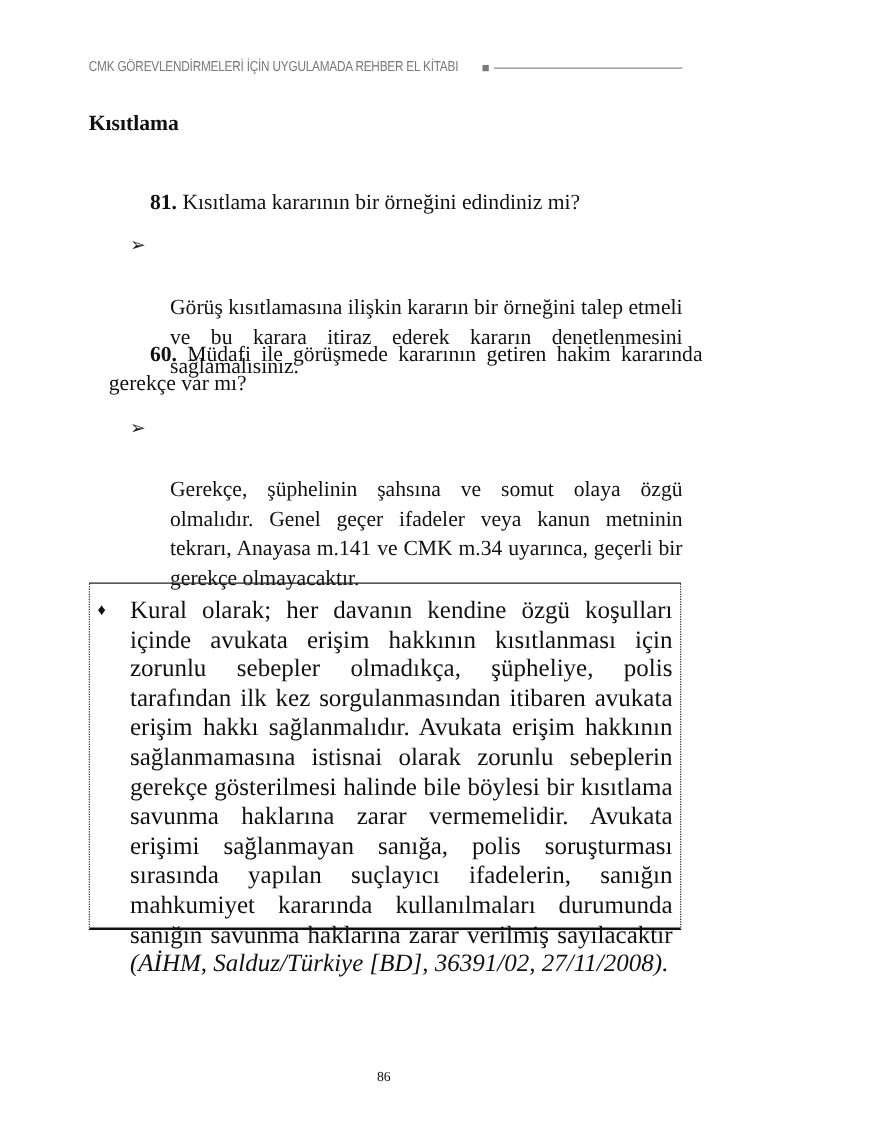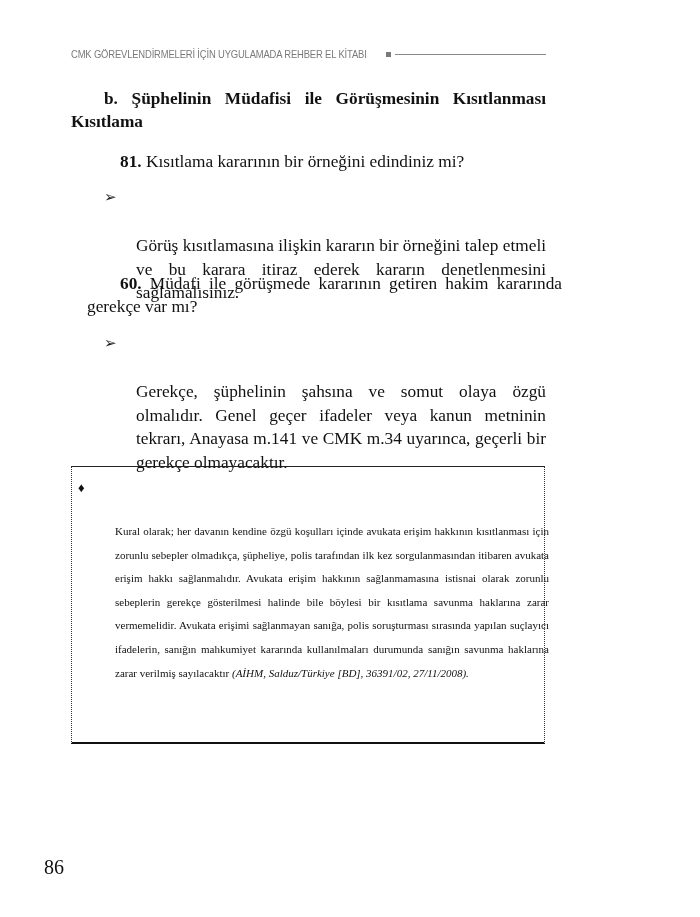--- a/index.html
+++ b/index.html
@@ -26,40 +26,39 @@
   .answer { position: absolute; left: 104px; width: 442px; font-size: 17.3px; line-height: 23.5px; }
   .answer .arrow { position: absolute; left: 0; top: 0; width: 20px; font-size: 15px; color: #222; }
   .answer .atext { margin-left: 32px; text-align: justify; margin-top: 48px; }
   .a81 { top: 186px; }
   .a82 { top: 332px; }
 
   .box { position: absolute; left: 71px; top: 466px; width: 474px; height: 278px;
          border-top: 1px solid #222; border-bottom: 2.5px solid #111;
          border-left: 1px dotted #333; border-right: 1px dotted #333; box-sizing: border-box; }
   .box .diamond { position: absolute; left: 6px; top: 13px; font-size: 13px; }
-  .box .btext { position: absolute; left: 43px; top: 10px; width: 434px;
-                font-size: 11px; line-height: 23.6px; text-align: justify; margin-top: 43px; }
+  .box .btext { position: absolute; left: 32px; top: 10px; width: 434px;
+                font-size: 20px; line-height: 23.6px; text-align: justify; }
   .cite { font-style: italic; }
 
-  .page-num { position: absolute; left: 0; width: 614px; top: 856px; 
-              font-size: 20px; margin-left: 44px; }
+  .page-num { position: absolute; left: 0; width: 614px; top: 856px; text-align: center;
+              font-size: 11px; }
 </style>
 </head>
 <body>
 
 <div class="header">
   <span class="header-title">CMK GÖREVLENDİRMELERİ İÇİN UYGULAMADA REHBER EL KİTABI</span>
   <div class="header-rule-wrap">
     <div class="header-square"></div>
     <div class="header-line"></div>
   </div>
 </div>
 
 <div class="text heading">
-  <span class="line1">b. Şüphelinin Müdafisi ile Görüşmesinin Kısıtlanması</span>
   <span class="line2">Kısıtlama</span>
 </div>
 
 <div class="text q q81">
   <span class="q-num">81.</span><span> Kısıtlama kararının bir örneğini edindiniz mi?</span>
 </div>
 
 <div class="answer a81">
   <span class="arrow">➢</span>
   <div class="atext justify">Görüş kısıtlamasına ilişkin kararın bir örneğini talep etmeli ve bu karara itiraz ederek kararın denetlenmesini sağlamalısınız.</div>

